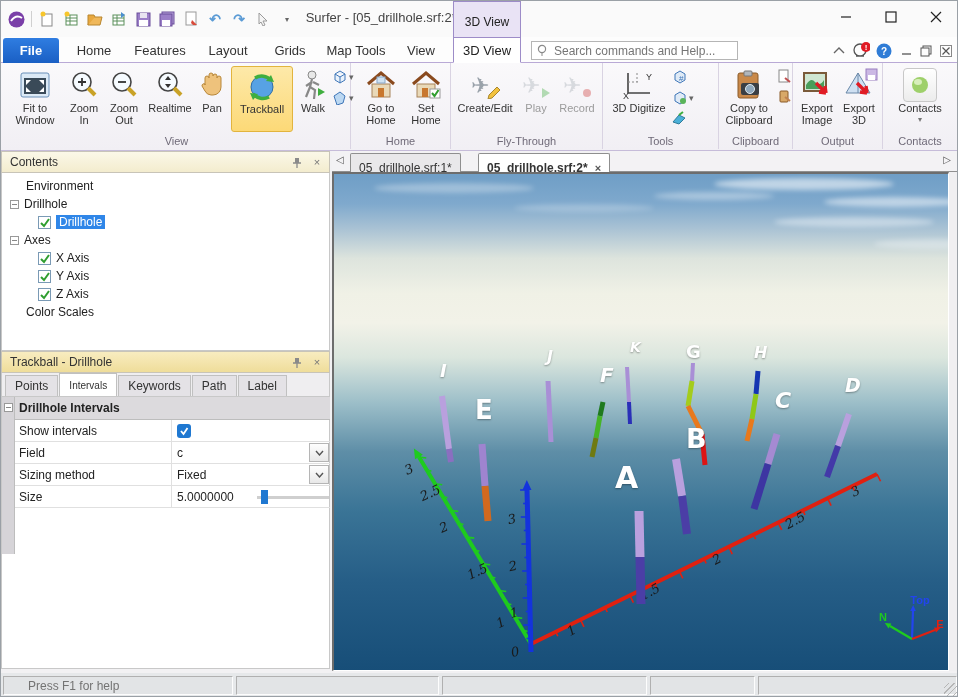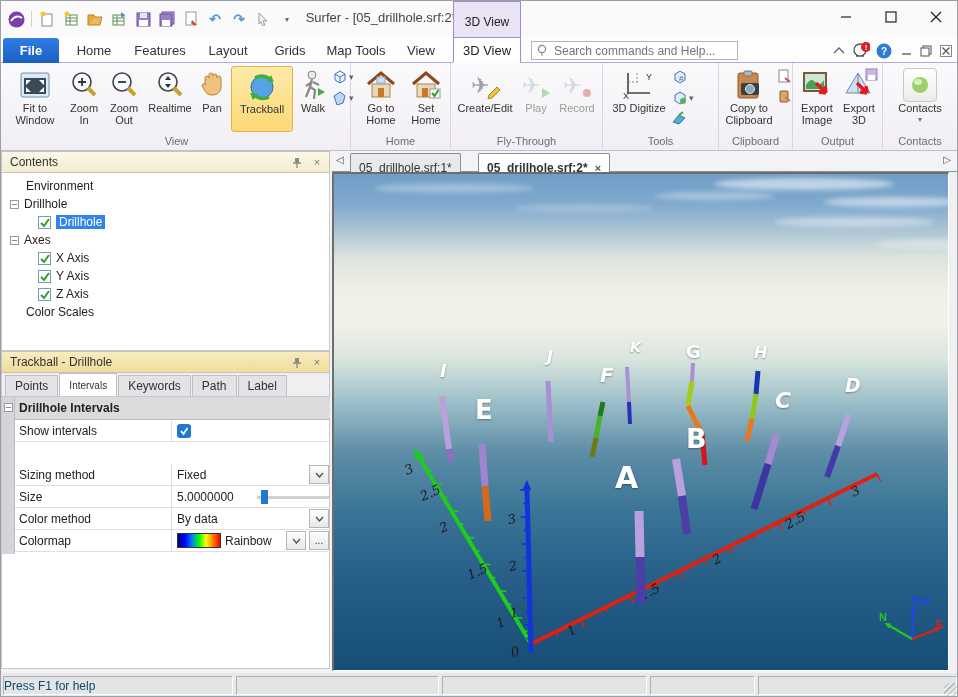--- a/index.html
+++ b/index.html
@@ -68,21 +68,21 @@
   .tab-arrow { position:absolute; top:3px; font-size:10px; color:#555; }
   .doctab { position:absolute; top:2px; height:19px; display:flex; align-items:center; font-size:12px; color:#333; padding:14px 8px; border:1px solid #8f8f8f; border-bottom:none; background:#e9e8ea; border-radius:2px 2px 0 0; }
   .doctab.active { background:#fff; font-weight:bold; height:19px; }
   .doctab .x { margin-left:7px; color:#555; font-size:11px; }
   #viewport { position:absolute; left:331px; top:171px; width:617px; height:499px; border-top:2px solid #6d6d6d; border-left:2px solid #6d6d6d; border-right:1px solid #fff; border-bottom:1px solid #fff; background:#2a6a94; }
   #right-gutter { position:absolute; left:948px; top:171px; width:10px; height:499px; background:#f0eff1; }
   #scene-svg { display:block; }
 
   
   #statusbar { position:absolute; left:0; top:672px; width:958px; height:25px; background:#e6e8ea; display:flex; gap:3px; padding:3px 2px; }
-  .sseg { border:1px solid; border-color:#b0b0b0 #fdfdfd #fdfdfd #b0b0b0; background:#e2e4e6; height:19px; font-size:12px; color:#0c4a6e; display:flex; align-items:center; padding-left:0; }
+  .sseg { border:1px solid; border-color:#b0b0b0 #fdfdfd #fdfdfd #b0b0b0; background:#e2e4e6; height:19px; font-size:12px; color:#737373; display:flex; align-items:center; padding-left:24px; }
   #grip { position:absolute; right:1px; bottom:1px; width:14px; height:14px; background:repeating-linear-gradient(135deg,transparent 0 3px,#b5b5b5 3px 4px); }
 </style>
 </head>
 <body>
 
 <div id="app">
 
   <div id="titlebar">
     <div class="qat">
       <span class="qat-icon">
@@ -560,61 +560,48 @@
     <div class="pg-row" style="top:23px;">
       <div class="pg-label">Show intervals</div>
       <div class="pg-val">
           <span class="cb-blue">
             <svg width="10" height="10">
               <path d="M2 5 l2.5 3 4 -6" fill="none" stroke="#fff" stroke-width="1.8"></path>
             </svg>
           </span>
         </div>
     </div>
+    <div class="pg-row" style="top:45px;">
+      <div class="pg-label">Field</div>
+      <div class="pg-val">
+          <span>c</span>
+          <span class="combo">
+            <svg width="9" height="6">
+              <path d="M1 1 l3.5 4 3.5 -4" fill="none" stroke="#555" stroke-width="1.4"></path>
+            </svg>
+          </span>
+        </div>
+    </div>
     <div class="pg-row" style="top:67px;">
       <div class="pg-label">Sizing method</div>
       <div class="pg-val">
           <span>Fixed</span>
           <span class="combo">
             <svg width="9" height="6">
               <path d="M1 1 l3.5 4 3.5 -4" fill="none" stroke="#555" stroke-width="1.4"></path>
             </svg>
           </span>
         </div>
     </div>
     <div class="pg-row" style="top:89px;">
       <div class="pg-label">Size</div>
       <div class="pg-val">
           <span>5.0000000</span>
         <span class="slider-track"></span>
         <span class="slider-thumb" style="left: 89.08px;"></span>
-        </div>
-    </div>
-    <div class="pg-row" style="top:111px;">
-      <div class="pg-label">Color method</div>
-      <div class="pg-val">
-          <span>By data</span>
-          <span class="combo">
-            <svg width="9" height="6">
-              <path d="M1 1 l3.5 4 3.5 -4" fill="none" stroke="#555" stroke-width="1.4"></path>
-            </svg>
-          </span>
-        </div>
-    </div>
-    <div class="pg-row" style="top:133px;">
-      <div class="pg-label">Colormap</div>
-      <div class="pg-val">
-          <span class="cmap"></span>
-        <span>Rainbow</span>
-        <span class="combo" style="right:24px;">
-            <svg width="9" height="6">
-              <path d="M1 1 l3.5 4 3.5 -4" fill="none" stroke="#555" stroke-width="1.4"></path>
-            </svg>
-          </span>
-        <span class="combo" style="right:1px;font-size:10px;color:#333;">...</span>
         </div>
     </div>
   </div>
 
   <div id="docbar">
     <span class="tab-arrow" style="left:4px;">◁</span>
     <div class="doctab" style="left:18px;">
         <span>05_drillhole.srf:1*</span>
       </div>
     <div class="doctab active" style="left:146px;">

